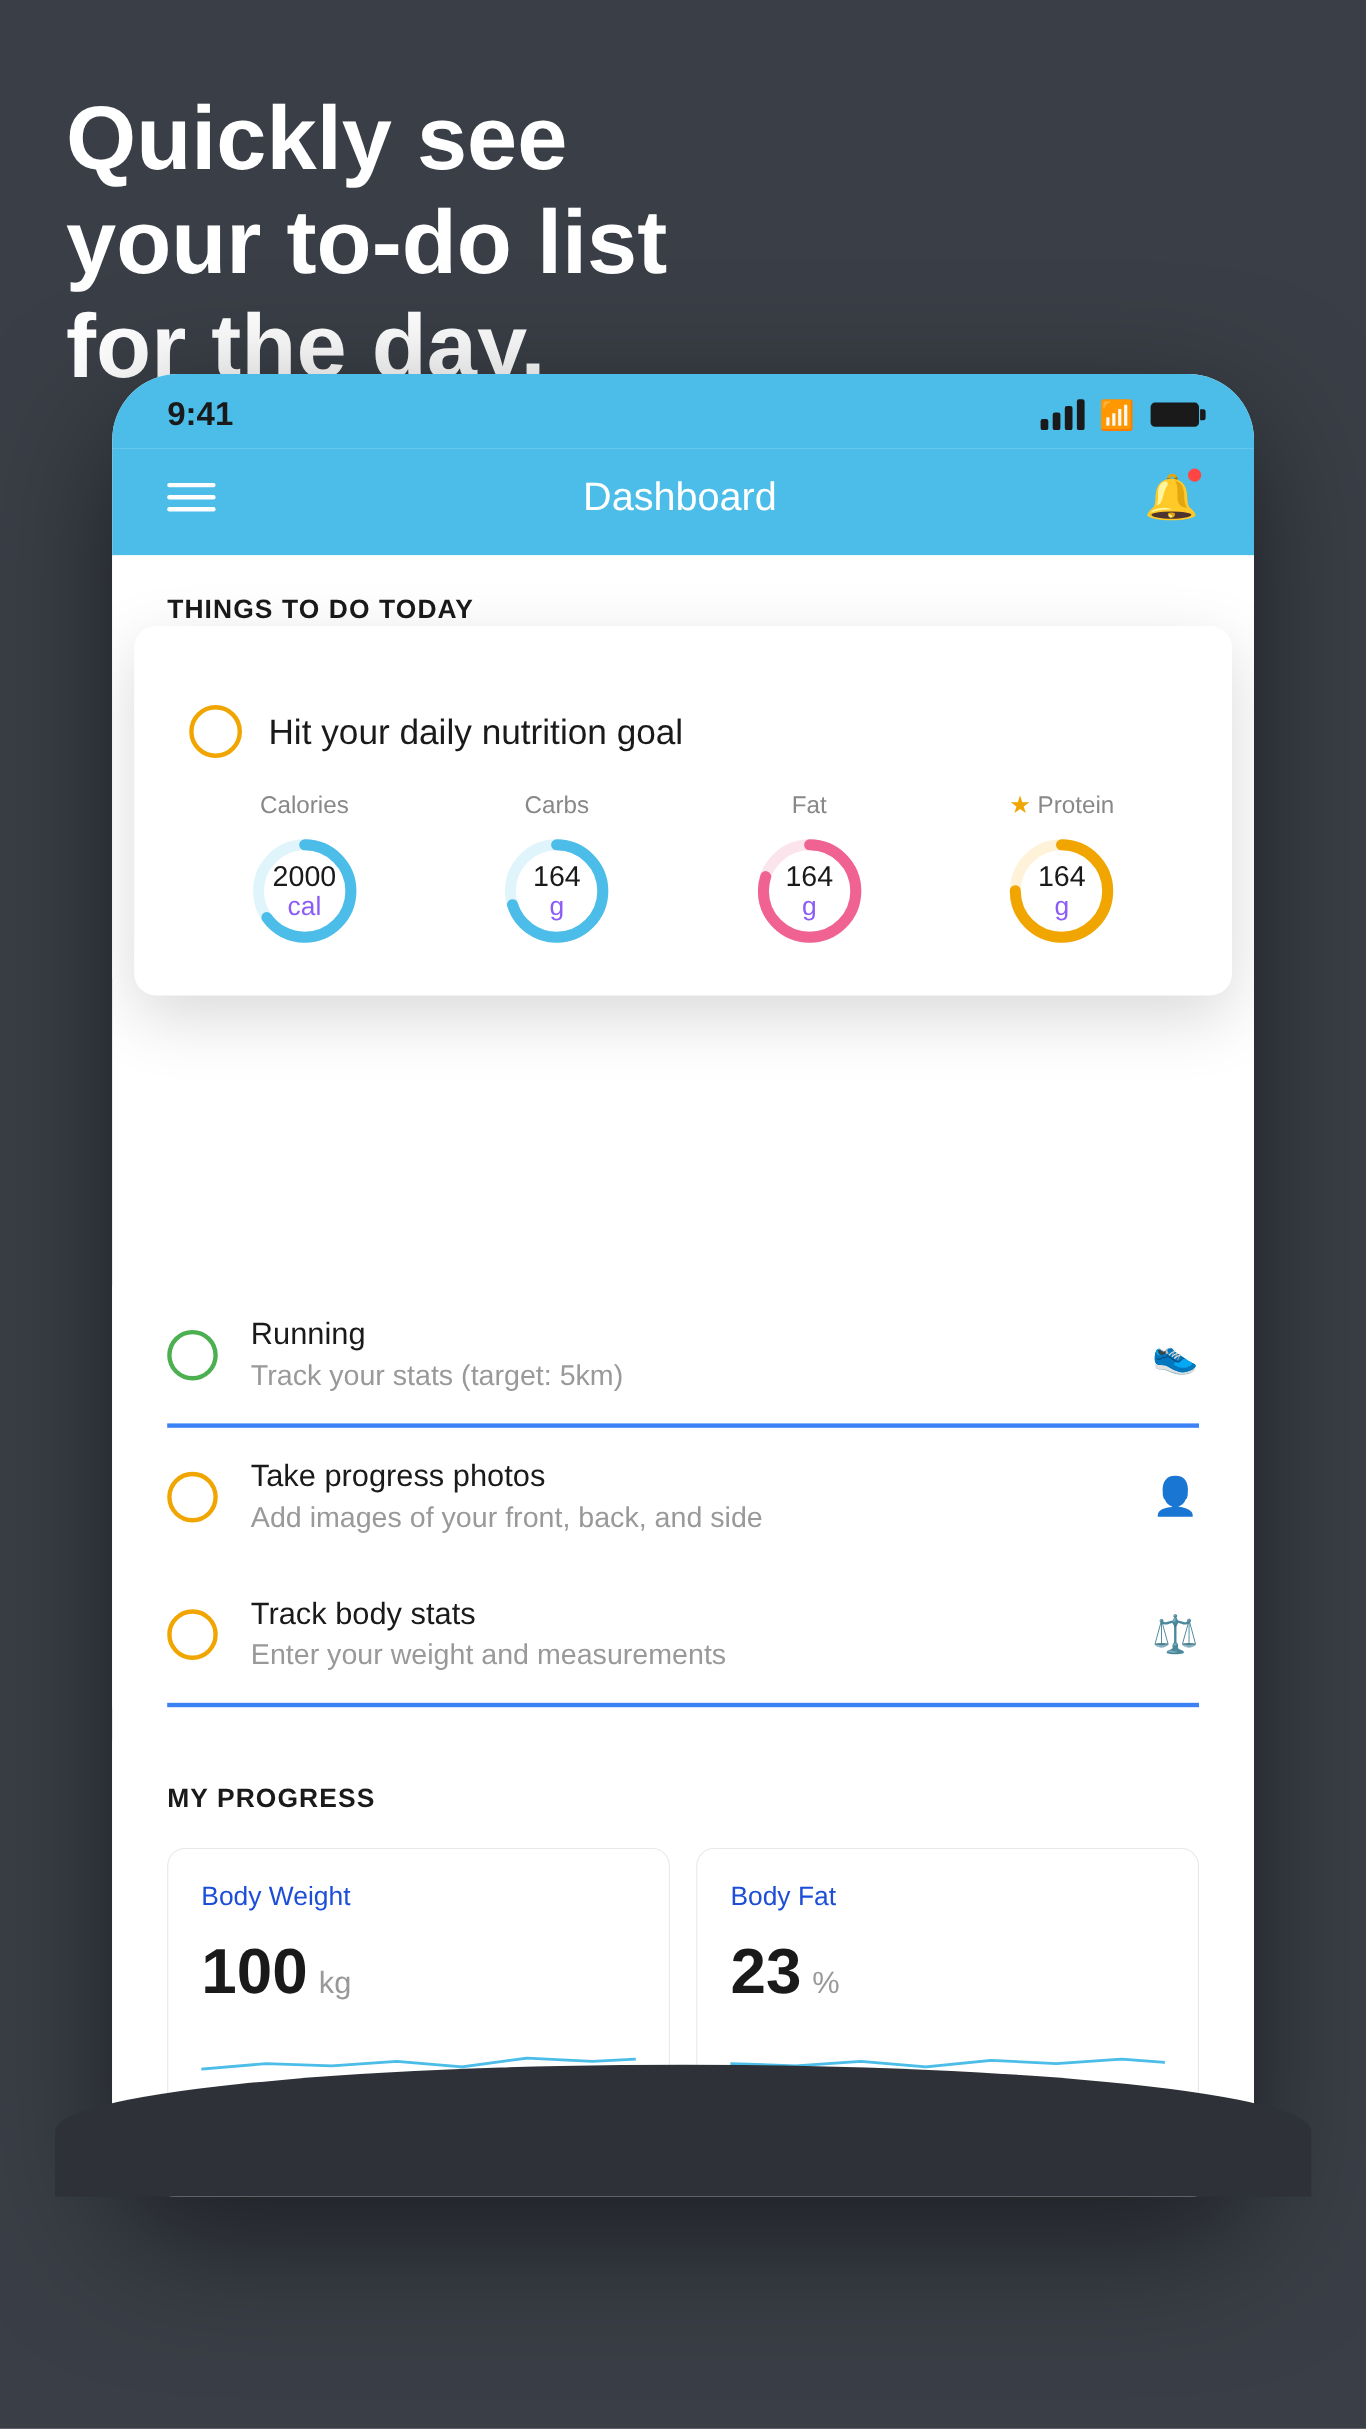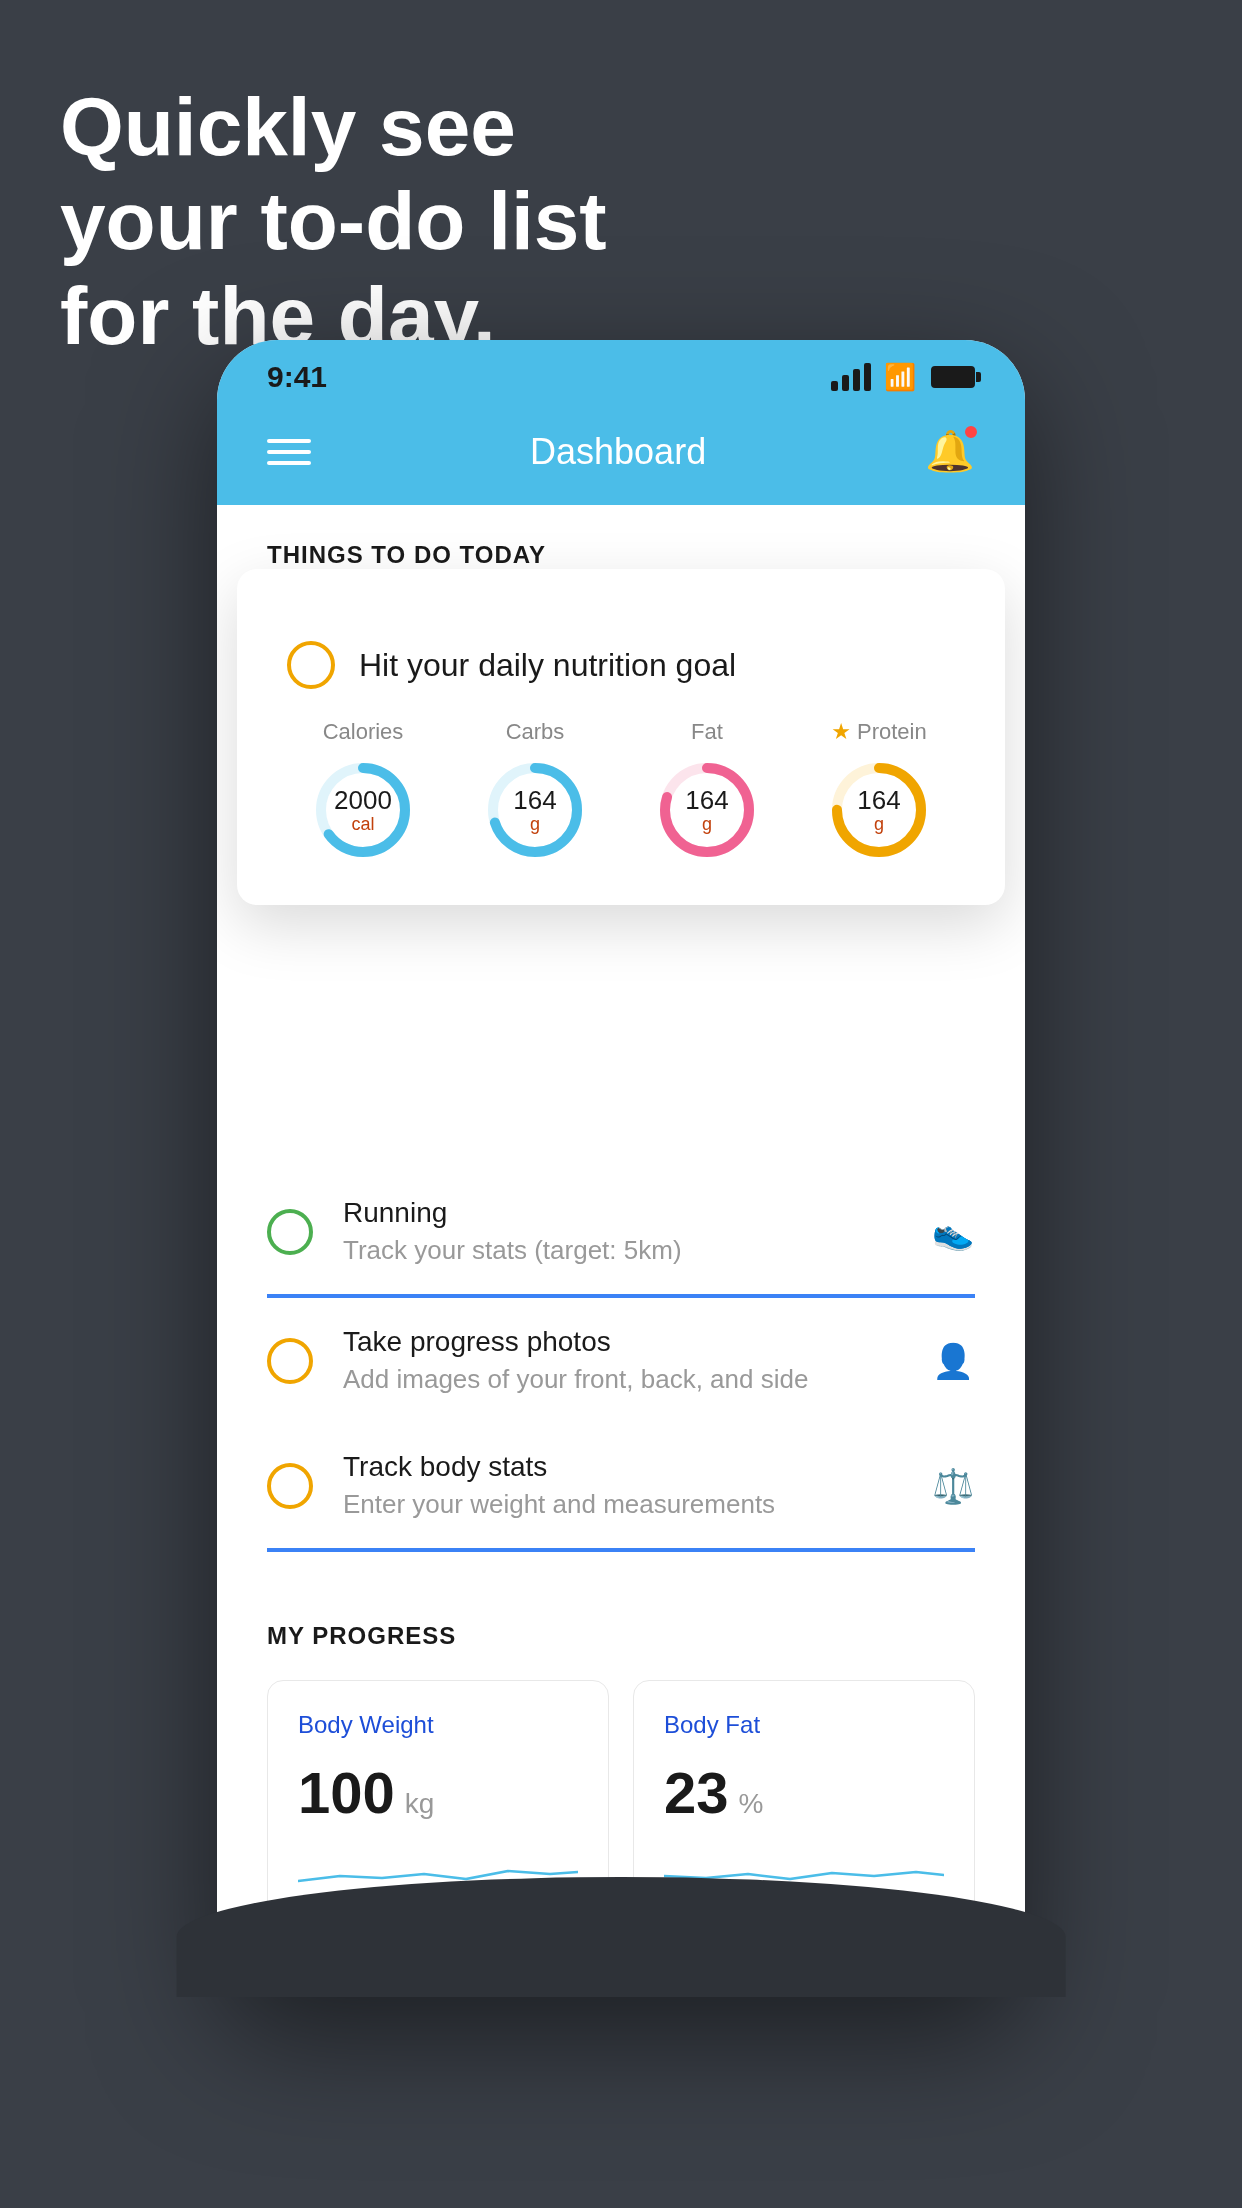--- a/index.html
+++ b/index.html
@@ -23,21 +23,21 @@
       line-height: 1.15;
       z-index: 1;
     }
 
     
     .phone-wrapper {
       position: absolute;
       top: 340px;
       left: 50%;
       transform: translateX(-50%);
-      width: 808px;
+      width: 1038px;
       z-index: 2;
     }
 
     .phone {
       background: #f2f2f7;
       border-radius: 60px;
       overflow: hidden;
       box-shadow: 0 40px 120px rgba(0,0,0,0.5);
       position: relative;
     }
@@ -254,22 +254,22 @@
       line-height: 1.1;
     }
 
     .donut-value {
       font-size: 26px;
       font-weight: 400;
       color: #1a1a1a;
     }
 
     .donut-unit {
-      font-size: 18px;
-      color: #c2410c;
+      font-size: 24px;
+      color: #8b5cf6;
     }
 
     
     .list-section {
       background: white;
       padding: 0 50px;
       margin-top: 280px;
     }
 
     .list-item {

